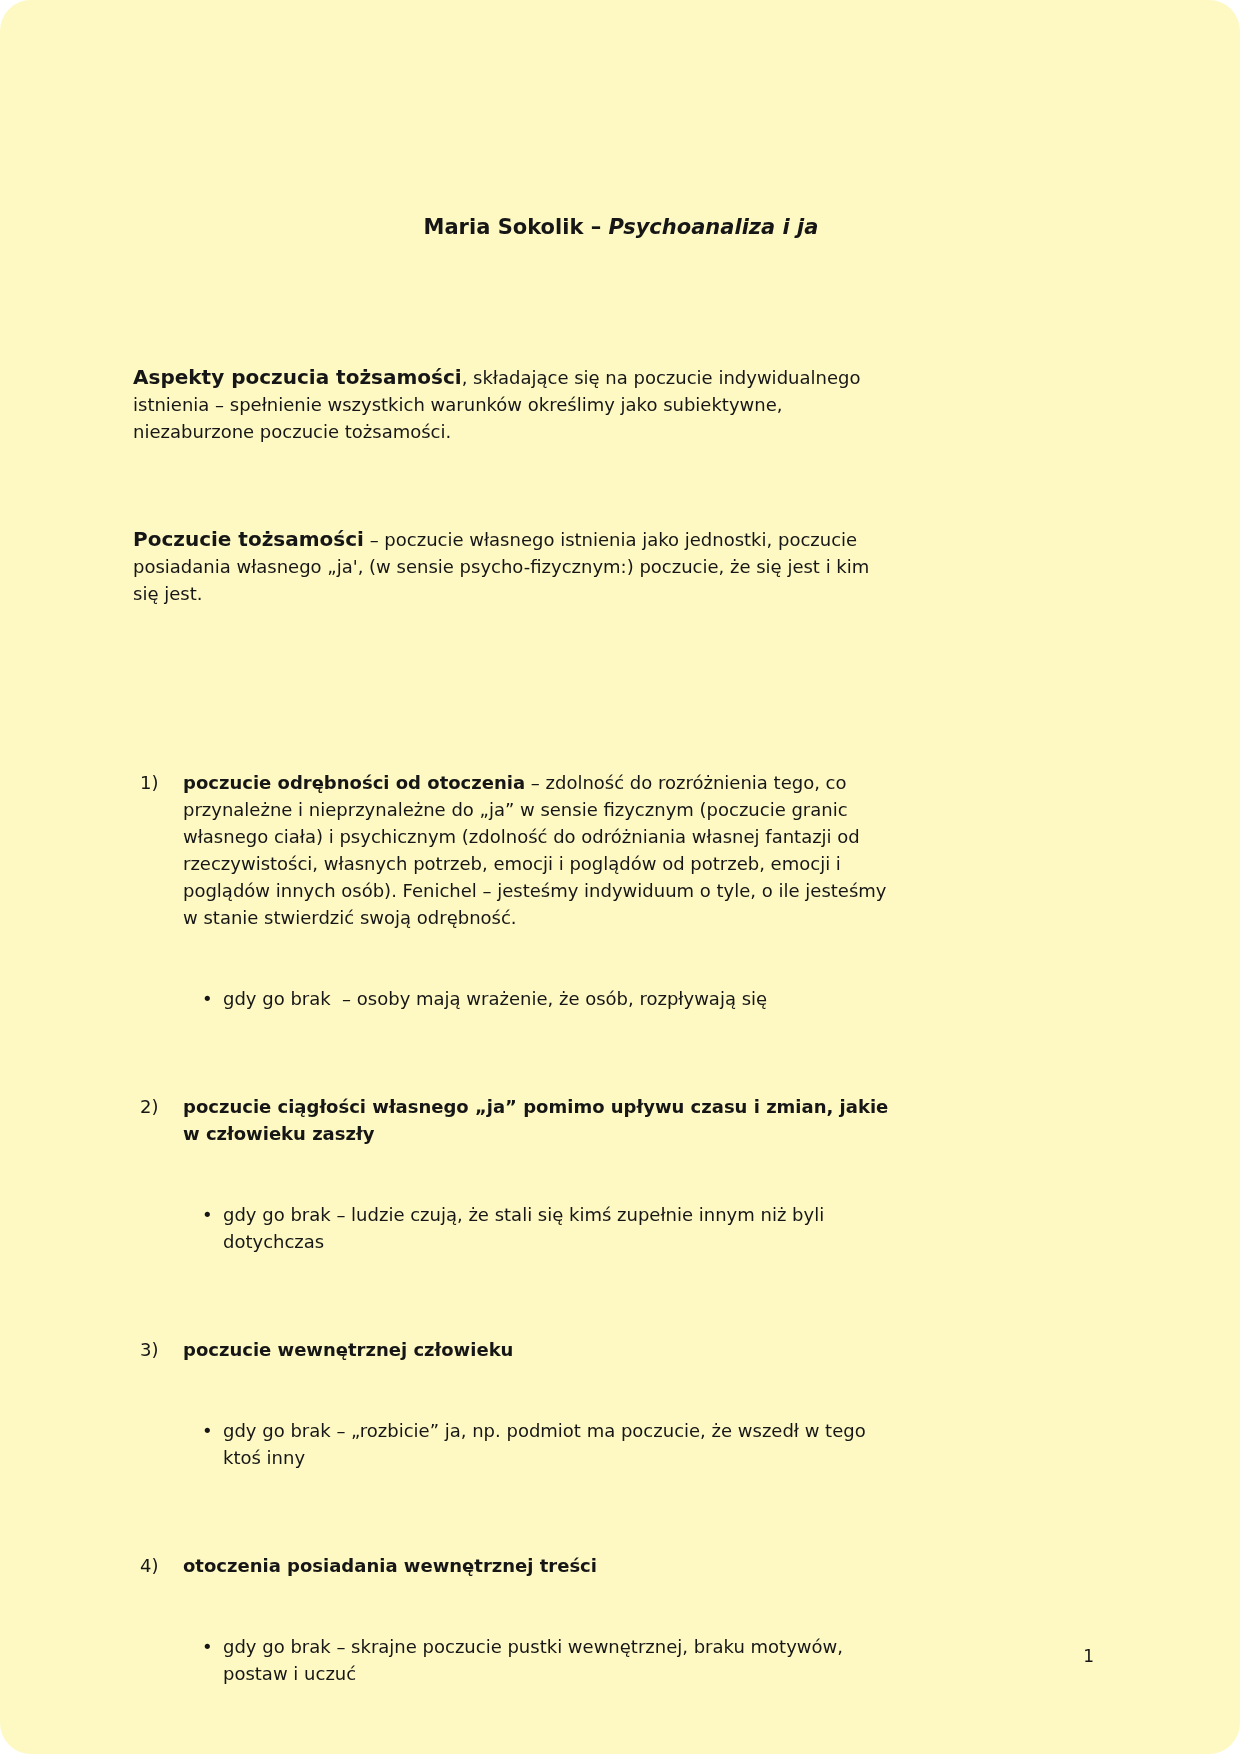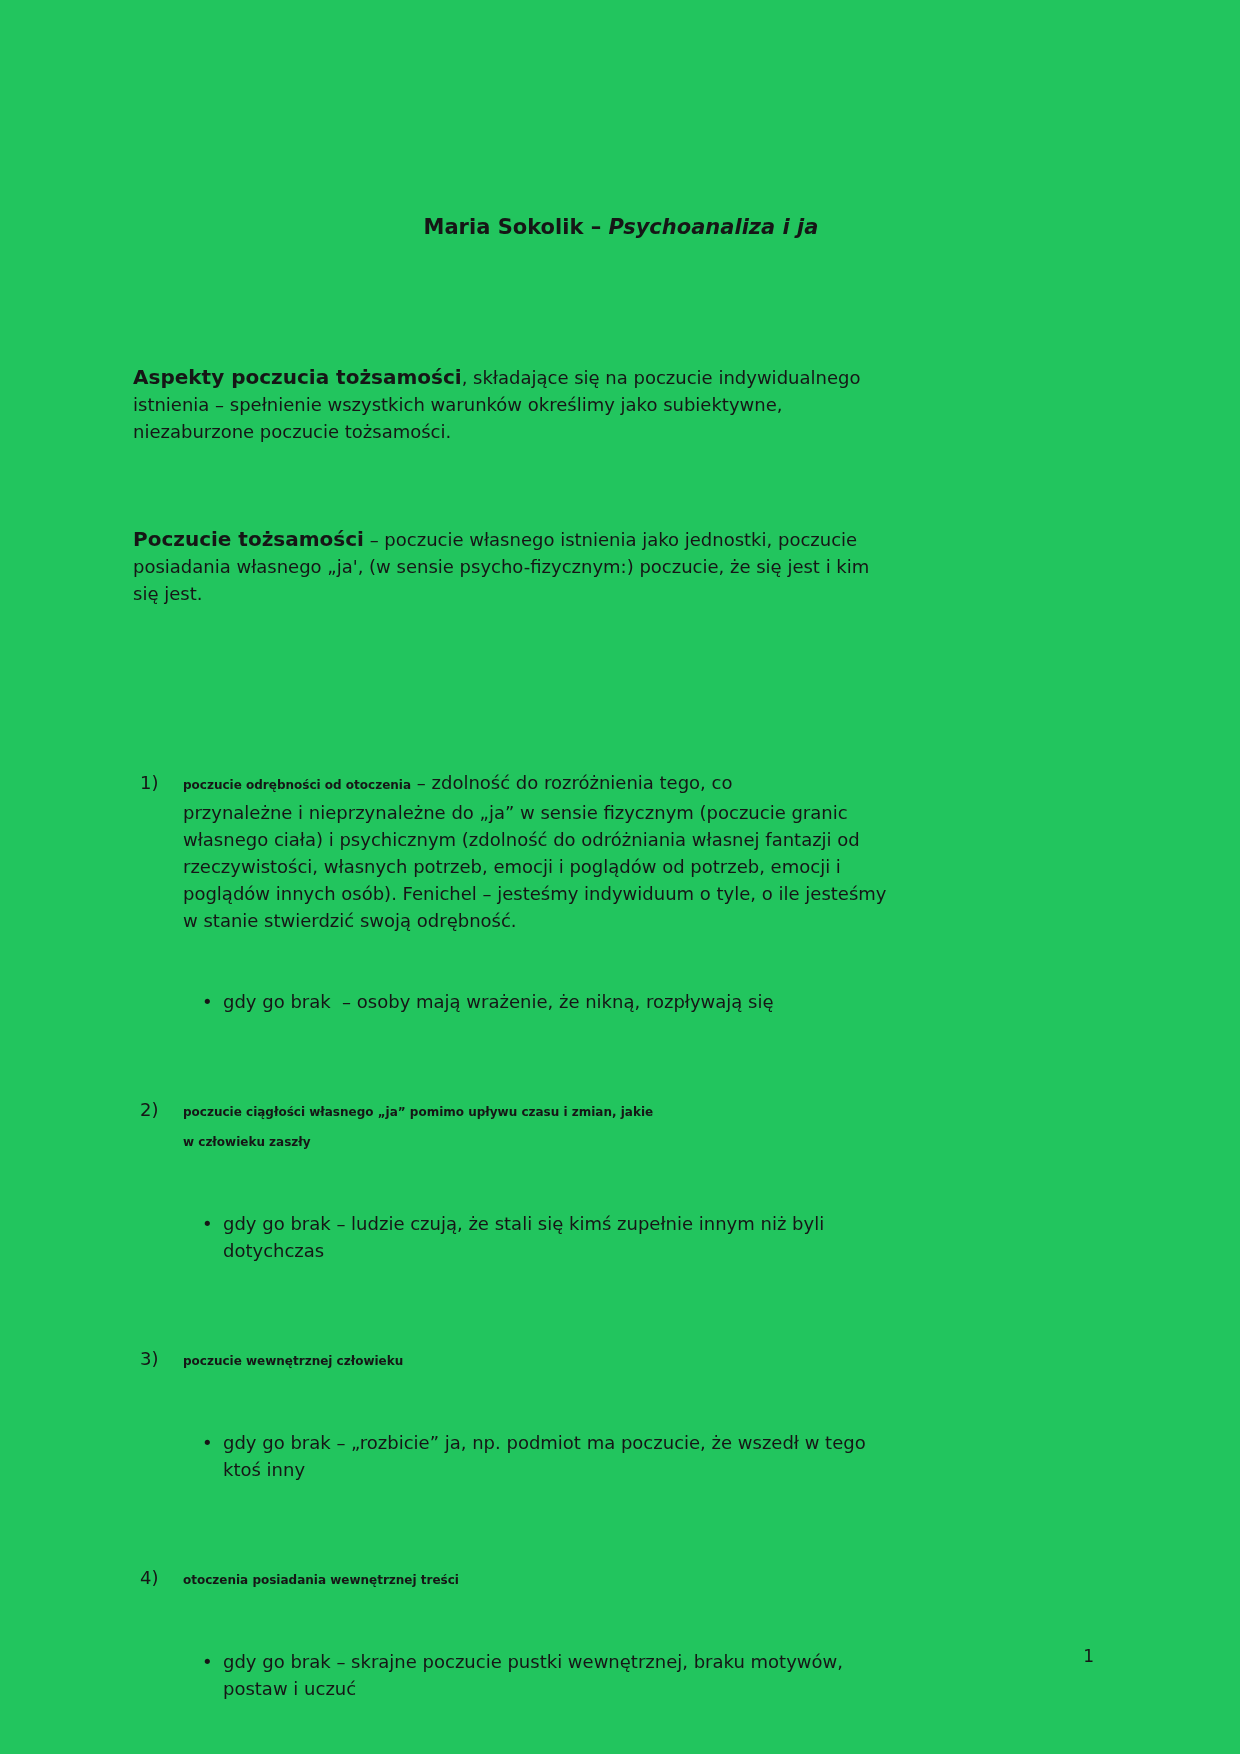--- a/index.html
+++ b/index.html
@@ -1,23 +1,24 @@
 <!DOCTYPE html>
 <html lang="pl"><head>
 <meta charset="utf-8">
 <style>
   html, body { margin: 0; padding: 0; background: #ffffff; }
   .page {
     position: relative;
     width: 1240px;
     height: 1754px;
-    background: #22c55e;
+    background: #fef9c3;
     overflow: hidden;
     font-family: "DejaVu Sans", "Liberation Sans", sans-serif;
     color: #161616;
+    border-radius: 31px;
   }
   .content {
     position: absolute;
     left: 133px;
     top: 130px;
     width: 976px;
     font-size: 18px;
     line-height: 27px;
     white-space: pre-wrap;
   }
@@ -30,21 +31,21 @@
   }
   .doc-title .work { font-style: italic; }
   p.para { margin: 0; }
   .lead { font-weight: bold; font-size: 20px; }
   .ibold { font-weight: bold; }
   .mb-intro    { margin-bottom: 40px; }
   .mb-aspects  { margin-bottom: 36px; }
   .nitem { display: flex; }
   .nitem .n { flex: 0 0 50px; box-sizing: border-box; padding-left: 7px; }
   .nitem .ntext { flex: 1; }
-  .nitem .ntext .ibold { font-size: 12px; }
+  .nitem .ntext .ibold { font-size: 18px; }
   .bitem { display: flex; padding-left: 69px; }
   .bitem .bmark { flex: 0 0 21px; }
   .bitem .btext { flex: 1; }
   .pagenum {
     position: absolute;
     top: 1643px;
     right: 146px;
     font-size: 17px;
     line-height: 27px;
   }
@@ -71,21 +72,21 @@
         <span class="n">1)</span>
         <div class="ntext"><span class="ibold">poczucie odrębności od otoczenia</span><span> – zdolność do rozróżnienia tego, co
 przynależne i nieprzynależne do „ja” w sensie fizycznym (poczucie granic
 własnego ciała) i psychicznym (zdolność do odróżniania własnej fantazji od
 rzeczywistości, własnych potrzeb, emocji i poglądów od potrzeb, emocji i
 poglądów innych osób). Fenichel – jesteśmy indywiduum o tyle, o ile jesteśmy
 w stanie stwierdzić swoją odrębność.</span></div>
       </div>
       <div class="bitem">
         <span class="bmark">•</span>
-        <span class="btext">gdy go brak  – osoby mają wrażenie, że nikną, rozpływają się</span>
+        <span class="btext">gdy go brak  – osoby mają wrażenie, że osób, rozpływają się</span>
       </div>
 
       <div class="nitem">
         <span class="n">2)</span>
         <div class="ntext"><span class="ibold">poczucie ciągłości własnego „ja” pomimo upływu czasu i zmian, jakie
 w człowieku zaszły</span><span></span></div>
       </div>
       <div class="bitem">
         <span class="bmark">•</span>
         <span class="btext">gdy go brak – ludzie czują, że stali się kimś zupełnie innym niż byli

